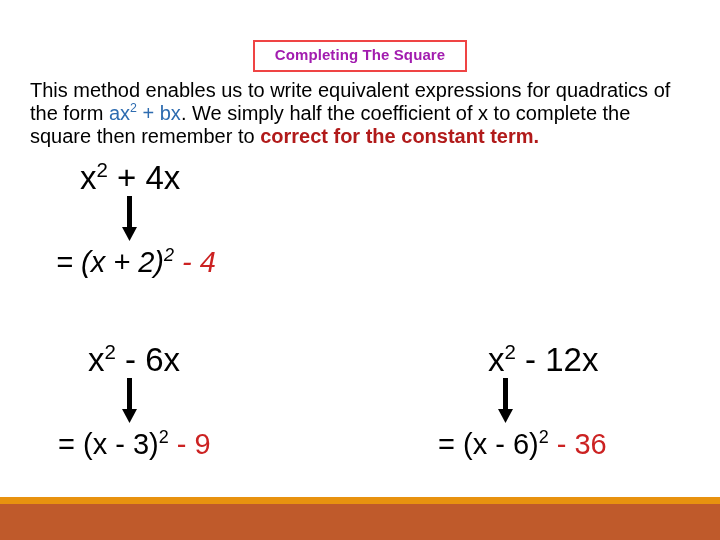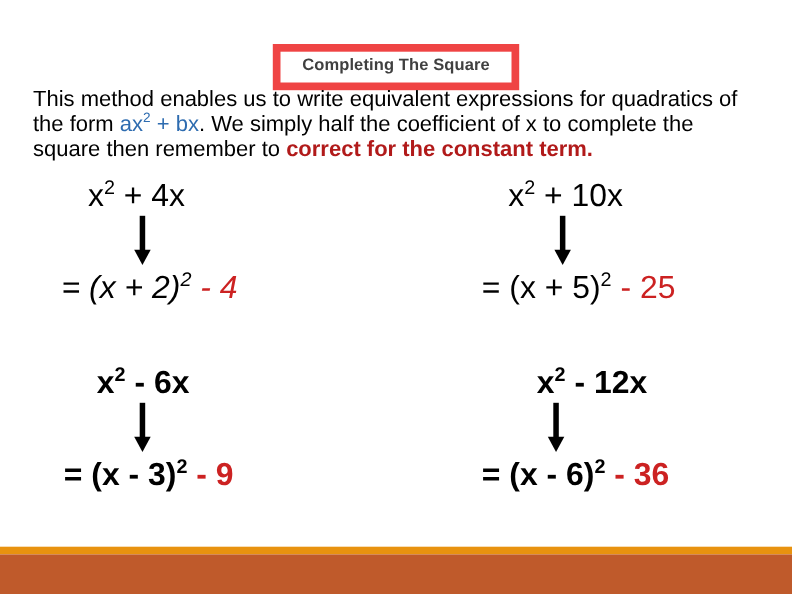--- a/index.html
+++ b/index.html
@@ -18,26 +18,26 @@
   
   .title-wrap {
     position: absolute;
     top: 40px;
     left: 0;
     width: 720px;
     text-align: center;
   }
   .title-box {
     display: inline-block;
-    border: 7px solid #ef4444;
+    border: 2px solid #ef4444;
     background: #ffffff;
     padding: 5px 20px 6px 20px;
     font-size: 15px;
     font-weight: bold;
-    color: #404040;
+    color: #a21caf;
     line-height: 1.1;
     letter-spacing: 0.1px;
   }
 
   
   .intro {
     position: absolute;
     top: 79px;
     left: 30px;
     width: 654px;
@@ -66,24 +66,24 @@
     width: 720px;
     height: 320px;
   }
   .ex {
     position: absolute;
     width: 300px;
   }
   .ex.col-left  { left: 18px; }
   .ex.col-right { left: 400px; }
   .ex.row-top    { top: 0px; }
-  .ex.row-bottom { top: 170px; font-weight: bold; }
+  .ex.row-bottom { top: 182px; }
 
   .ex-top-line {
-    font-size: 29px;
+    font-size: 33px;
     color: #000000;
     line-height: 36px;
     white-space: nowrap;
   }
   .ex-bottom-line {
     font-size: 29px;
     color: #000000;
     line-height: 36px;
     white-space: nowrap;
   }
@@ -147,30 +147,20 @@
     <div class="ex-top-line"><span>x</span><sup>2</sup><span> + 4x</span></div>
     <span class="arrow-slot">
       <svg class="arrow-svg" width="24" height="48" viewBox="0 0 24 48">
         <rect x="9" y="0" width="5" height="33" fill="#000000"></rect>
         <polygon points="4,31 19,31 11.5,45" fill="#000000"></polygon>
       </svg>
     </span>
     <div class="ex-bottom-line"><span>= (x + 2)</span><sup>2</sup><span class="const"> - 4</span></div>
   </div>
 
-  <div class="ex ex2 col-right row-top">
-    <div class="ex-top-line"><span>x</span><sup>2</sup><span> + 10x</span></div>
-    <span class="arrow-slot">
-      <svg class="arrow-svg" width="24" height="48" viewBox="0 0 24 48">
-        <rect x="9" y="0" width="5" height="33" fill="#000000"></rect>
-        <polygon points="4,31 19,31 11.5,45" fill="#000000"></polygon>
-      </svg>
-    </span>
-    <div class="ex-bottom-line"><span>= (x + 5)</span><sup>2</sup><span class="const"> - 25</span></div>
-  </div>
 
   <div class="ex ex3 col-left row-bottom">
     <div class="ex-top-line"><span>x</span><sup>2</sup><span> - 6x</span></div>
     <span class="arrow-slot">
       <svg class="arrow-svg" width="24" height="48" viewBox="0 0 24 48">
         <rect x="9" y="0" width="5" height="33" fill="#000000"></rect>
         <polygon points="4,31 19,31 11.5,45" fill="#000000"></polygon>
       </svg>
     </span>
     <div class="ex-bottom-line"><span>= (x - 3)</span><sup>2</sup><span class="const"> - 9</span></div>

